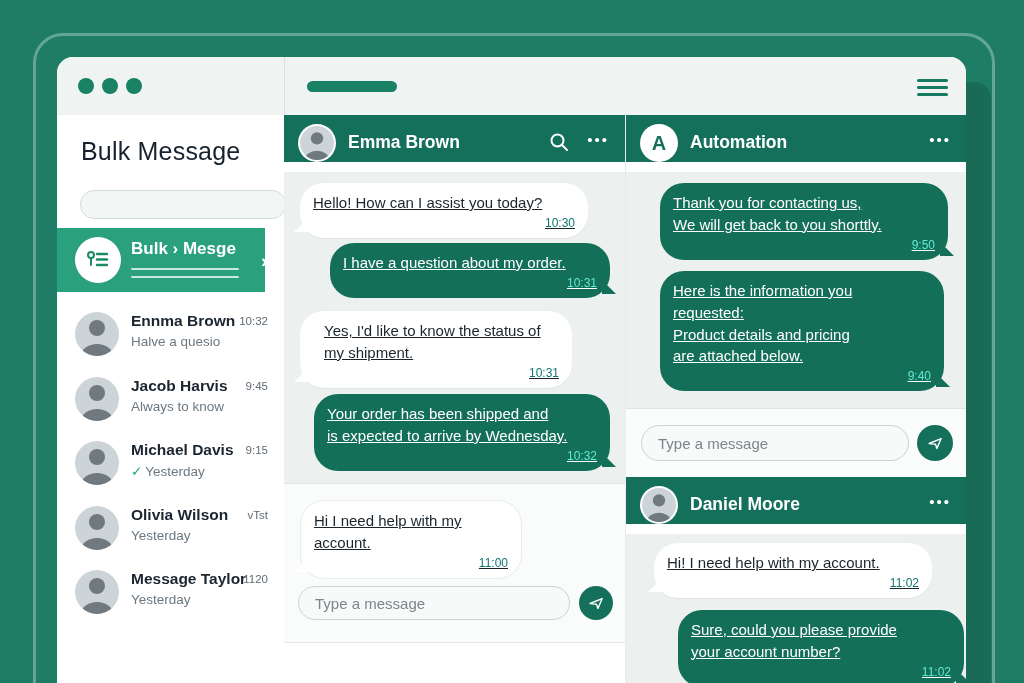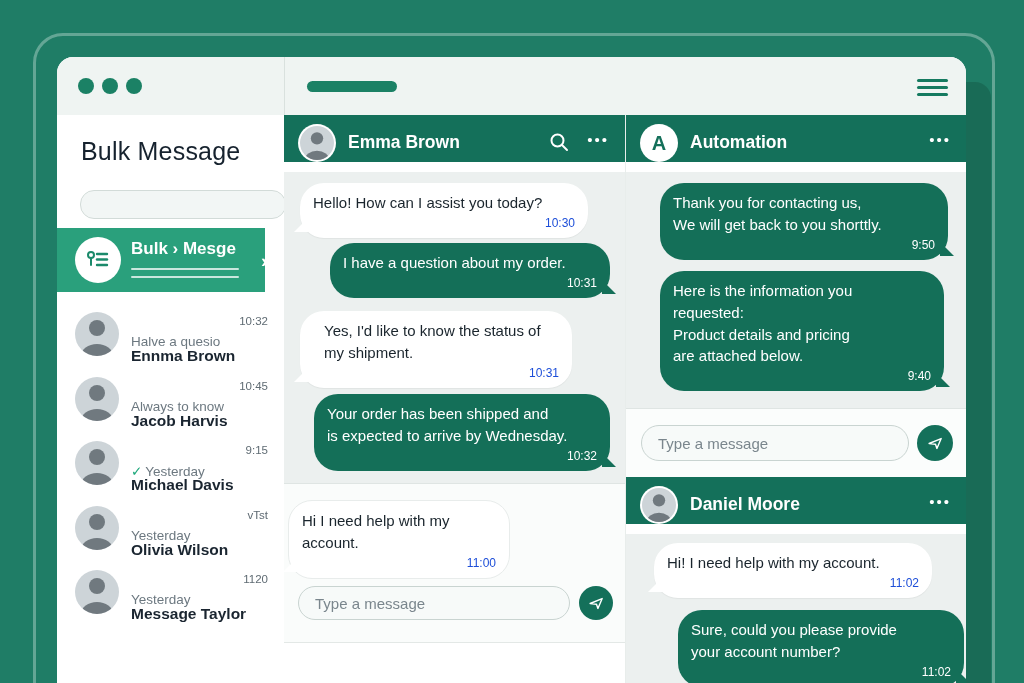--- a/index.html
+++ b/index.html
@@ -29,44 +29,44 @@
     background:#F2F6F5;border:1.5px solid #D2DBD8;outline:none;padding:0 12px;font-size:13px;color:#333;}
   .sb-banner{position:absolute;left:0;top:113px;width:208px;height:64px;background:#2AA07C;cursor:pointer;}
   .sb-banner-circle{position:absolute;left:18px;top:9px;width:46px;height:46px;border-radius:50%;background:#fff;
     display:flex;align-items:center;justify-content:center;}
   .sb-banner-label{position:absolute;left:74px;top:11px;font-size:17px;font-weight:bold;color:#fff;}
   .sb-banner-line{position:absolute;left:74px;width:108px;height:2px;background:rgba(255,255,255,0.75);border-radius:1px;}
   .sb-banner-chev{position:absolute;left:204px;top:22px;color:#fff;font-size:19px;font-weight:bold;}
   .contact-list{position:absolute;left:0;top:188px;width:227px;}
   .contact{position:relative;height:64.6px;cursor:pointer;}
   .c-avatar{position:absolute;left:18px;top:9px;width:44px;height:44px;border-radius:50%;overflow:hidden;}
-  .c-name{position:absolute;left:74px;top:9px;font-size:15.5px;font-weight:bold;color:#1A2530;margin-top:35px;}
+  .c-name{position:absolute;left:74px;top:9px;font-size:15.5px;font-weight:bold;color:#1A2530;}
   .c-time{position:absolute;right:16px;top:12px;font-size:11.5px;color:#5F6B73;}
   .c-preview{position:absolute;left:74px;top:31px;font-size:13.5px;color:#6C7880;}
   .c-check{color:#1FA97C;font-weight:bold;margin-right:3px;}
   
   .chat-header{position:absolute;left:0;top:0;width:100%;height:47px;background:#14705A;}
   .ch-avatar{position:absolute;left:14px;top:9px;width:38px;height:38px;border-radius:50%;
     background:#fff;border:2px solid rgba(255,255,255,0.9);box-sizing:border-box;overflow:hidden;
     display:flex;align-items:center;justify-content:center;}
   .ch-letter{font-size:20px;font-weight:bold;color:#14705A;}
   .ch-name{position:absolute;left:64px;top:17px;font-size:17.5px;font-weight:bold;color:#fff;}
   .ch-dots{position:absolute;right:16px;top:16px;color:#fff;font-size:15px;letter-spacing:2px;cursor:pointer;}
   .ch-search{position:absolute;right:56px;top:17px;cursor:pointer;}
   
   .chat-area{position:absolute;left:0;width:100%;background:#ECF0EF;}
   .bub{position:absolute;border-radius:24px;padding:9px 13px 6px 13px;font-size:15px;line-height:1.45;
-    white-space:pre-line;box-sizing:border-box;}
+    white-space:pre-line;box-sizing:border-box;text-decoration:underline;}
   .bub .t{display:block;text-align:right;font-size:12px;margin-top:1px;}
   .bub.white{background:#fff;color:#1A252D;box-shadow:0 1px 1px rgba(0,0,0,0.05);}
-  .bub.white .t{color:#1d4ed8;}
+  .bub.white .t{color:#0f766e;}
   .bub.white::after{content:"";position:absolute;left:-6px;bottom:6px;border:7px solid transparent;
     border-right-color:#fff;border-bottom-color:#fff;}
   .bub.green{background:#146F58;color:#fff;}
-  .bub.green .t{color:#ffffff;}
+  .bub.green .t{color:#5eead4;}
   .bub.green::after{content:"";position:absolute;right:-6px;bottom:4px;border:7px solid transparent;
     border-left-color:#146F58;border-bottom-color:#146F58;}
   
   .input-pill{position:absolute;height:34px;border-radius:18px;background:#F7FAF9;border:1.5px solid #C9D4D1;
     outline:none;padding:12px 16px;font-size:15px;color:#4A555C;box-sizing:border-box;
     font-family:"Liberation Sans","DejaVu Sans",sans-serif;}
   .input-pill::placeholder{color:#7A868D;}
   .send-btn{position:absolute;width:34px;height:34px;border-radius:50%;background:#14705A;border:none;
     display:flex;align-items:center;justify-content:center;cursor:pointer;}
   .mid-white{position:absolute;left:0;top:368px;width:341px;height:158px;background:#FAFCFB;
@@ -139,21 +139,21 @@
           <div class="c-time">10:32</div>
           <div class="c-preview">Halve a quesio</div>
         </div>
         <div class="contact">
           <div class="c-avatar">
               <svg class="avatar-sil" viewBox="0 0 44 44">
                 <use href="#person"></use>
               </svg>
             </div>
           <div class="c-name">Jacob Harvis</div>
-          <div class="c-time">10:45</div>
+          <div class="c-time">9:45</div>
           <div class="c-preview">Always to know</div>
         </div>
         <div class="contact">
           <div class="c-avatar">
               <svg class="avatar-sil" viewBox="0 0 44 44">
                 <use href="#person"></use>
               </svg>
             </div>
           <div class="c-name">Michael Davis</div>
           <div class="c-time">9:15</div>
@@ -202,21 +202,21 @@
       <div class="chat-area" style="top:57px;height:311px;">
         <div class="bub white" style="left:16px;top:11px;width:288px;"><span>Hello! How can I assist you today?</span><span class="t">10:30</span></div>
         <div class="bub green" style="right:15px;top:71px;width:280px;"><span>I have a question about my order.</span><span class="t">10:31</span></div>
         <div class="bub white" style="left:16px;top:139px;width:272px;padding-left:24px;"><span>Yes, I'd like to know the status of
 my shipment.</span><span class="t">10:31</span></div>
         <div class="bub green" style="right:15px;top:222px;width:296px;"><span>Your order has been shipped and
 is expected to arrive by Wednesday.</span><span class="t">10:32</span></div>
       </div>
 
       <div class="mid-white">
-        <div class="bub white" style="left:4px;top:16px;width:222px;"><span>Hi I need help with my account.</span><span class="t">11:00</span></div>
+        <div class="bub white" style="left:16px;top:16px;width:222px;"><span>Hi I need help with my account.</span><span class="t">11:00</span></div>
         <input class="input-pill" style="left: 14px; top: 102px; width: 272px;" type="text" placeholder="Type a message">
         <button class="send-btn" style="right:12px;top:102px;">
           <svg width="17" height="17" viewBox="0 0 24 24">
             <path d="M3 12 L20 5 L14 19 L12 13 Z" fill="none" stroke="#fff" stroke-width="2" stroke-linejoin="round"></path>
           </svg>
         </button>
       </div>
     </div>
 
     <div class="right-col">

